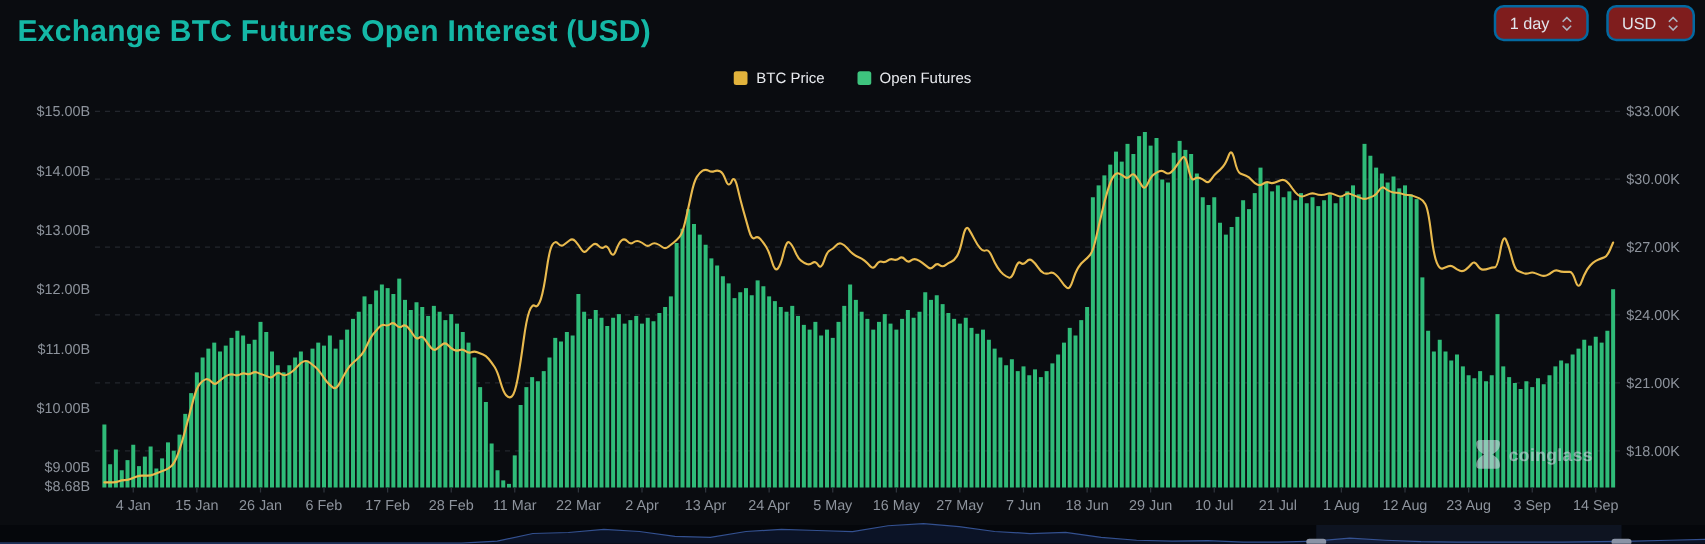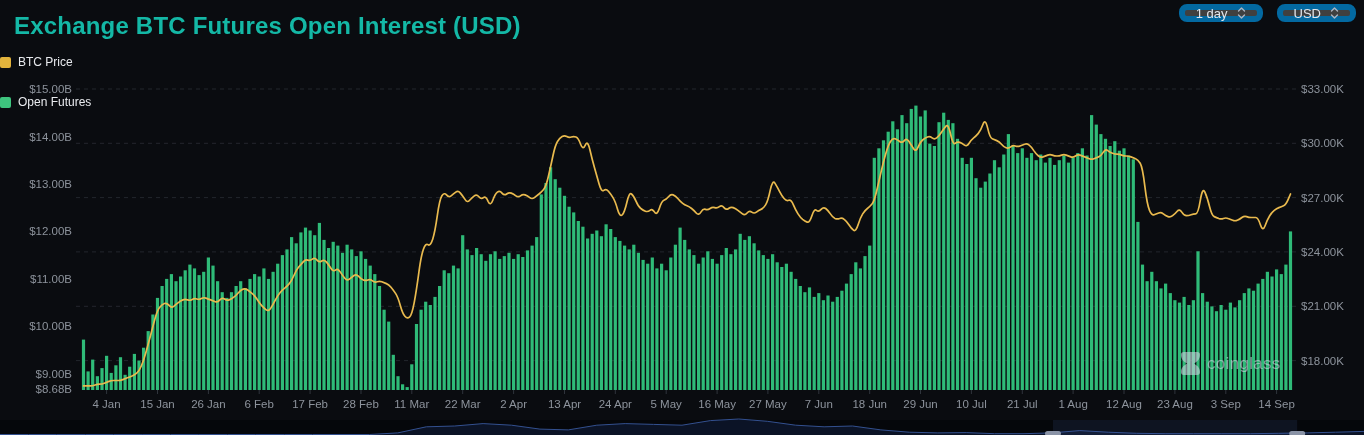--- a/index.html
+++ b/index.html
@@ -9,38 +9,38 @@
     -webkit-font-smoothing:antialiased;
   }
   .page-title{
     position:absolute;left:14px;top:12px;
     font-size:24px;font-weight:700;color:#14b8a6;letter-spacing:.2px;
   }
   .controls{
     position:absolute;top:4px;right:8px;display:flex;gap:14px;
   }
   .select{
-    height:18px;display:flex;align-items:center;gap:9px;padding:0 11px;
-    border:6px solid #0369a1;border-radius:8px;background:#404040;
+    height:29px;display:flex;align-items:center;gap:9px;padding:0 11px;
+    border:2px solid #0369a1;border-radius:8px;background:#7f1d1d;
     color:#e2e6ec;font-size:13px;cursor:pointer;box-sizing:border-box;
   }
   .legend{
     position:absolute;top:55px;left:0;width:100%;
-    display:flex;justify-content:center;gap:26px;pointer-events:none;flex-direction:column;
+    display:flex;justify-content:center;gap:26px;pointer-events:none;
   }
   .legend-item{display:flex;align-items:center;gap:7px;pointer-events:auto;cursor:pointer;}
   .legend-swatch{width:11px;height:11px;border-radius:2px;}
   .legend-label{font-size:12px;color:#e8eaee;}
   #chart-svg{position:absolute;left:0;top:0;}
   #chart-svg text{font-family:"Liberation Sans",sans-serif;}
   .watermark{
     position:absolute;left:1180px;top:351px;display:flex;align-items:center;gap:6px;
     color:#cfd6e2;opacity:.58;pointer-events:none;
   }
-  .watermark-text{font-size:17px;font-weight:400;letter-spacing:.3px;}
+  .watermark-text{font-size:14px;font-weight:700;letter-spacing:.3px;}
 </style>
 </head>
 <body>
 
 <svg id="chart-svg" width="1364" height="435" viewBox="0 0 1364 435">
     <g>
       <line x1="76" y1="89.0" x2="1296" y2="89.0" stroke="#23262d" stroke-width="1" stroke-dasharray="4 4"></line>
       <line x1="76" y1="143.3" x2="1296" y2="143.3" stroke="#23262d" stroke-width="1" stroke-dasharray="4 4"></line>
       <line x1="76" y1="197.6" x2="1296" y2="197.6" stroke="#23262d" stroke-width="1" stroke-dasharray="4 4"></line>
       <line x1="76" y1="251.9" x2="1296" y2="251.9" stroke="#23262d" stroke-width="1" stroke-dasharray="4 4"></line>

